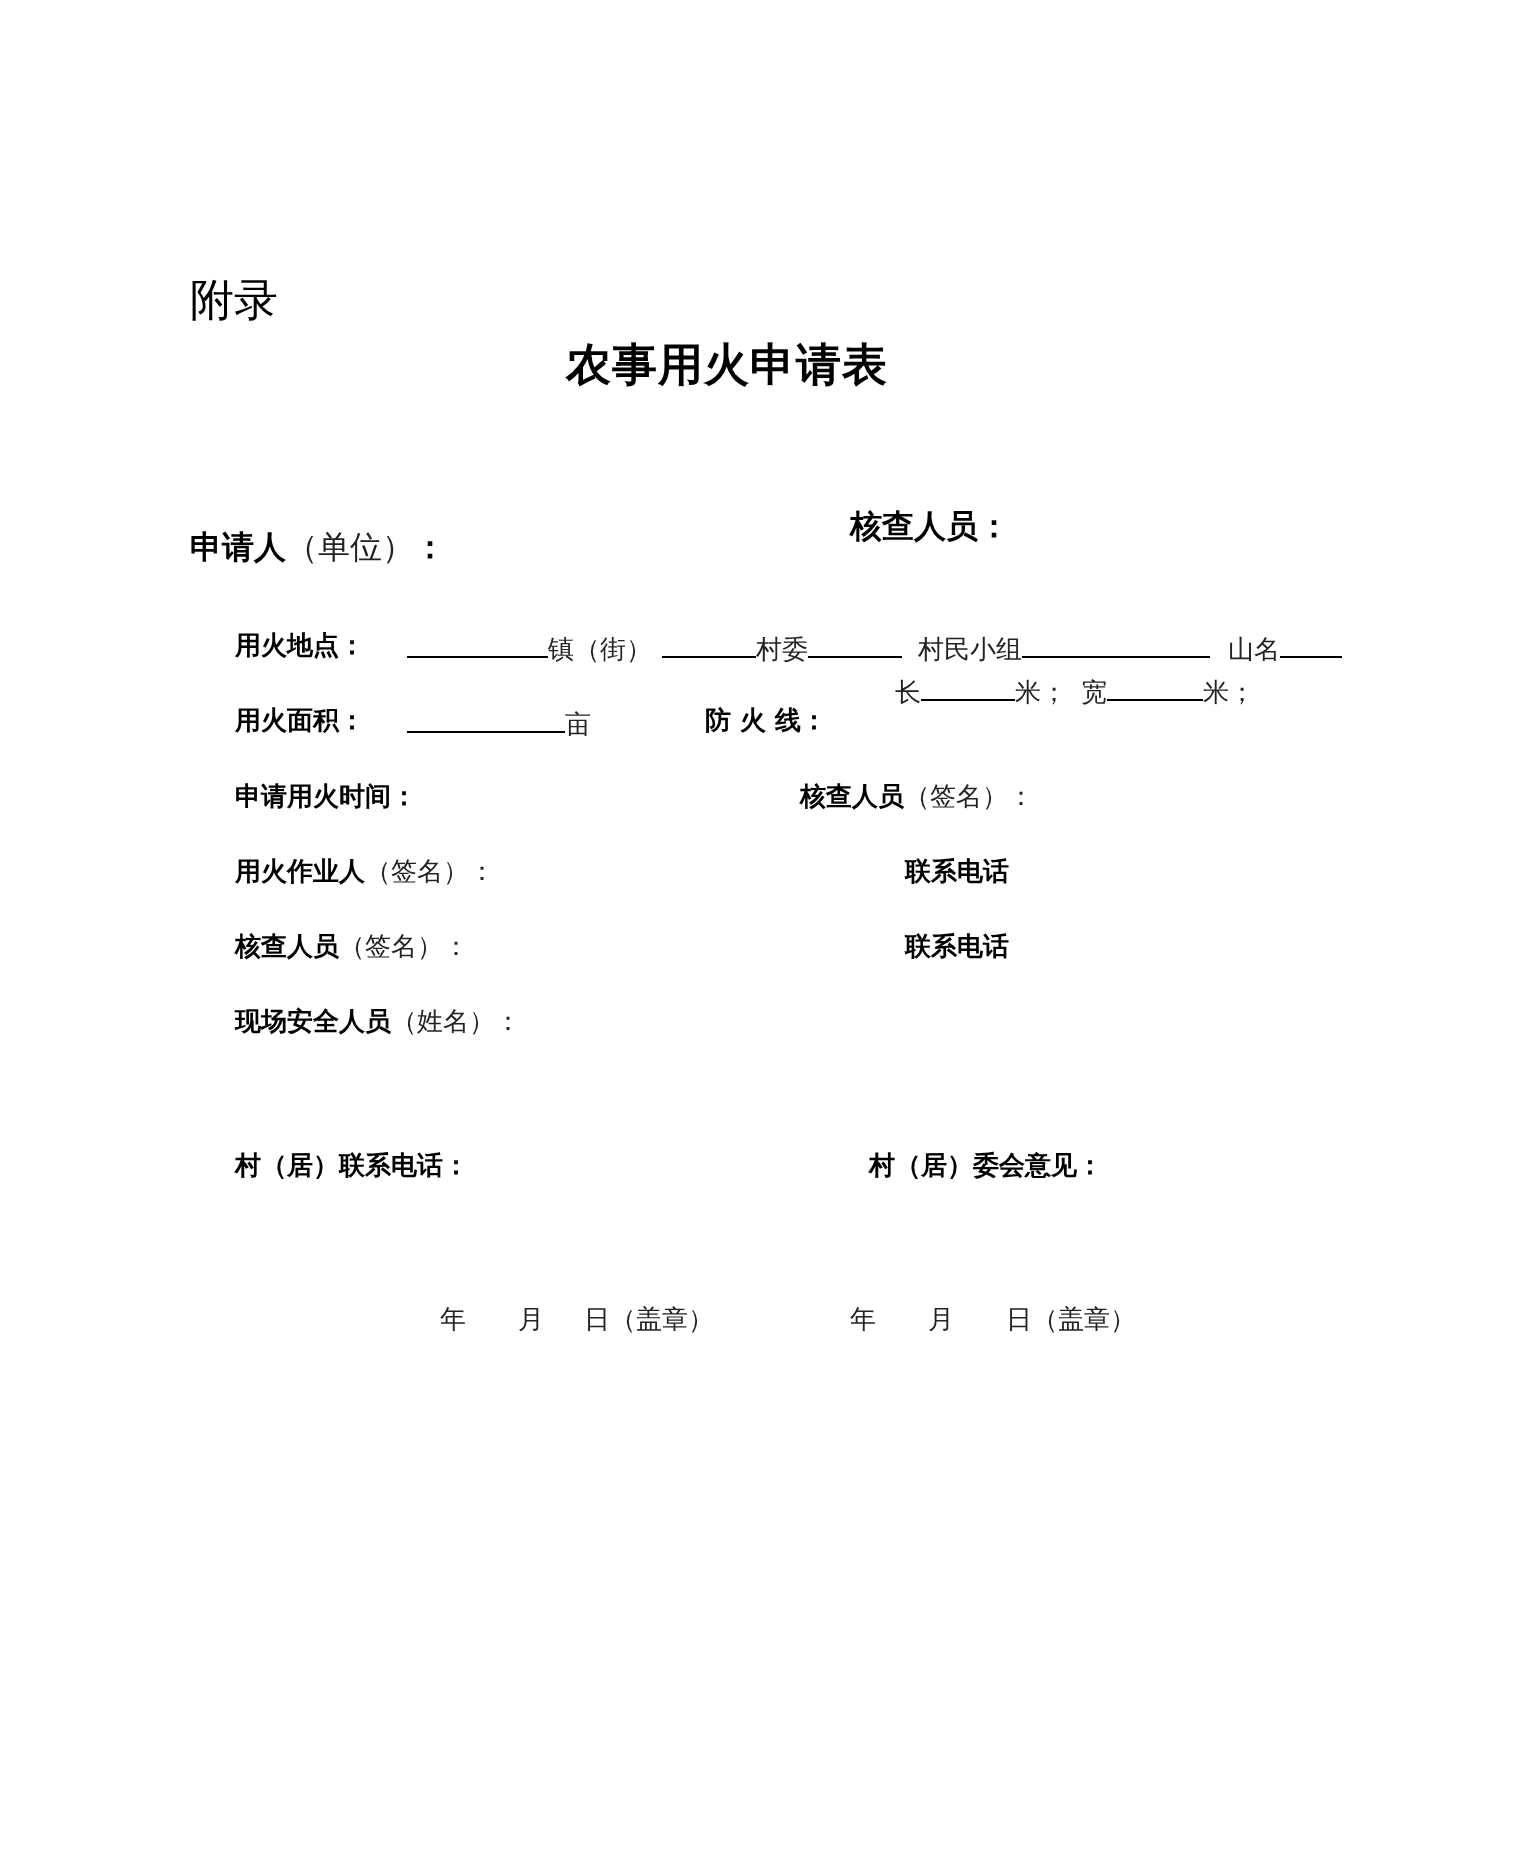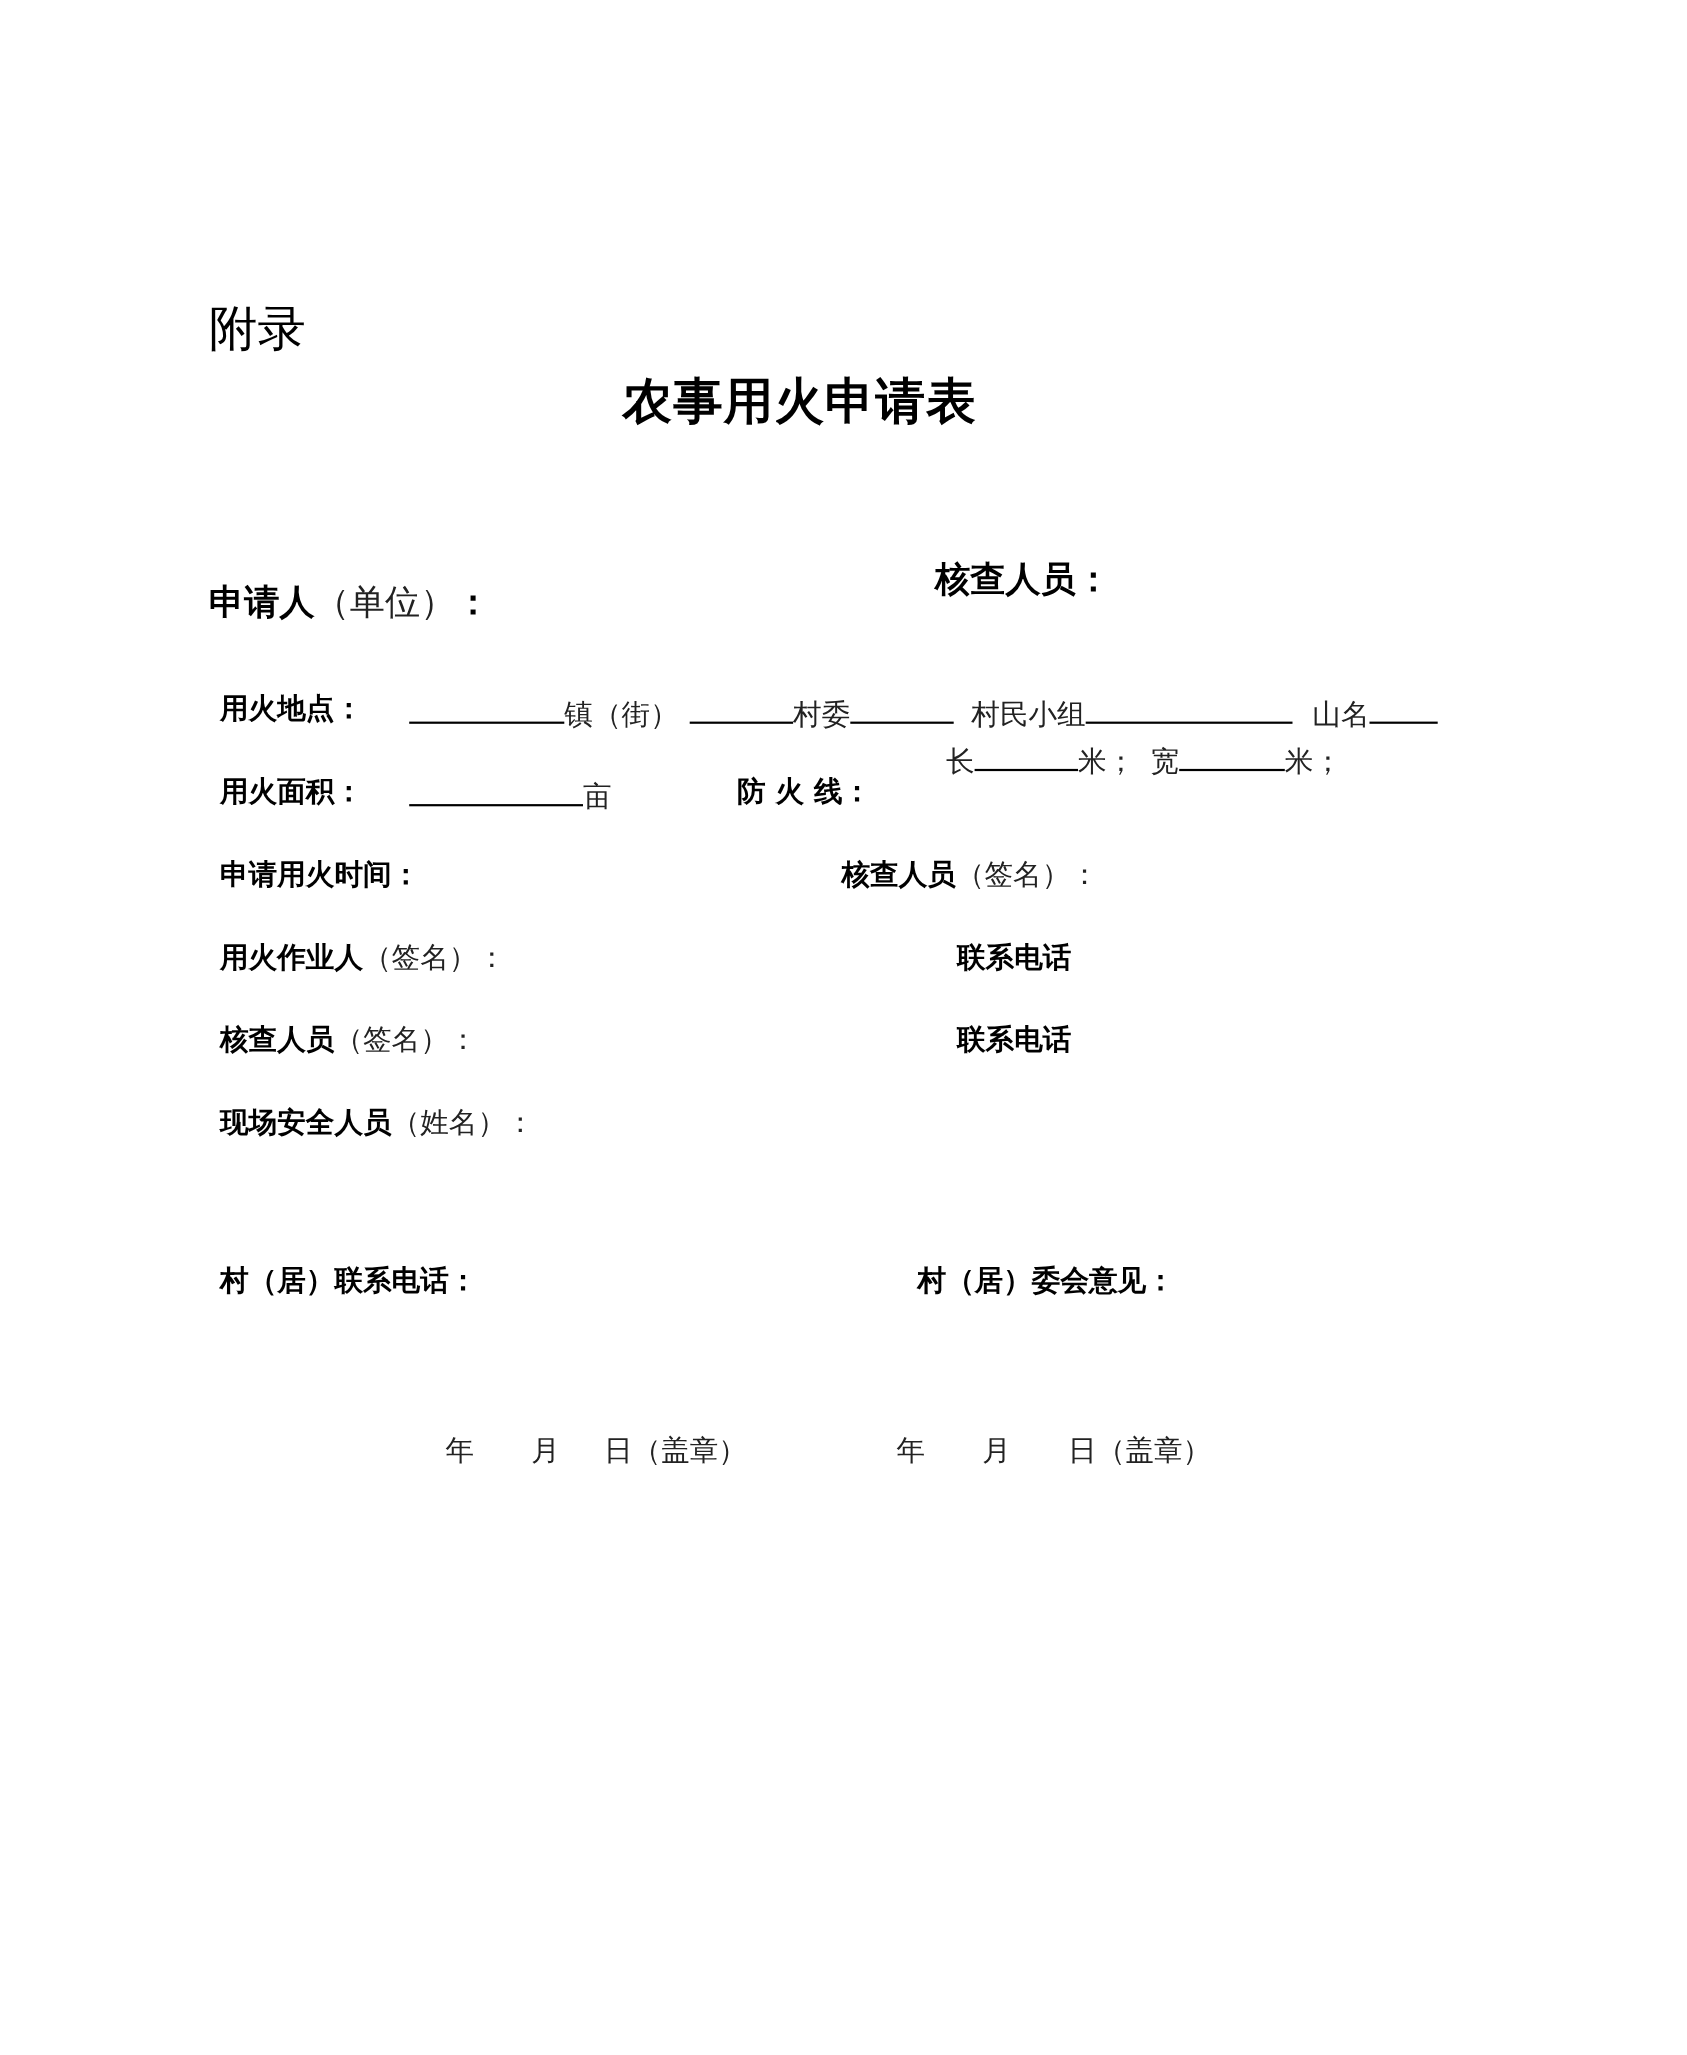--- a/index.html
+++ b/index.html
@@ -4,21 +4,21 @@
 <style>
   html, body { margin:0; padding:0; background:#ffffff; }
   body { width:1534px; height:1868px; position:relative; overflow:hidden; color:#000; font-family:"DejaVu Serif","Liberation Serif",serif; }
   .abs { position:absolute; white-space:nowrap; line-height:1; }
   .appendix { font-family:"DejaVu Sans","Liberation Sans",sans-serif; font-size:44px; left:190px; top:278px; }
   .title { font-family:"DejaVu Serif","Liberation Serif",serif; font-weight:bold; font-size:45px; left:566px; top:342px; letter-spacing:1px; }
   .b { font-family:"DejaVu Sans","Liberation Sans",sans-serif; font-weight:bold; }
   .n { font-family:"DejaVu Serif","Liberation Serif",serif; font-weight:normal; color:#222; }
   .big { font-size:32px; }
   .ul { display:inline-block; border-bottom:2px solid #000; height:24px; vertical-align:baseline; }
-  .row { position:absolute; white-space:nowrap; line-height:1; font-size:26px; }
+  .row { position:absolute; white-space:nowrap; line-height:1; font-size:26px;margin-left:35px; }
 </style>
 </head>
 <body>
 
 <div class="abs appendix">附录</div>
 <div class="abs title">农事用火申请表</div>
 
 <div class="abs big" style="left:190px; top:510px;margin-top:21px;">
   <span class="b">申请人</span><span class="n">（单位）</span><span class="b">：</span>
 </div>

